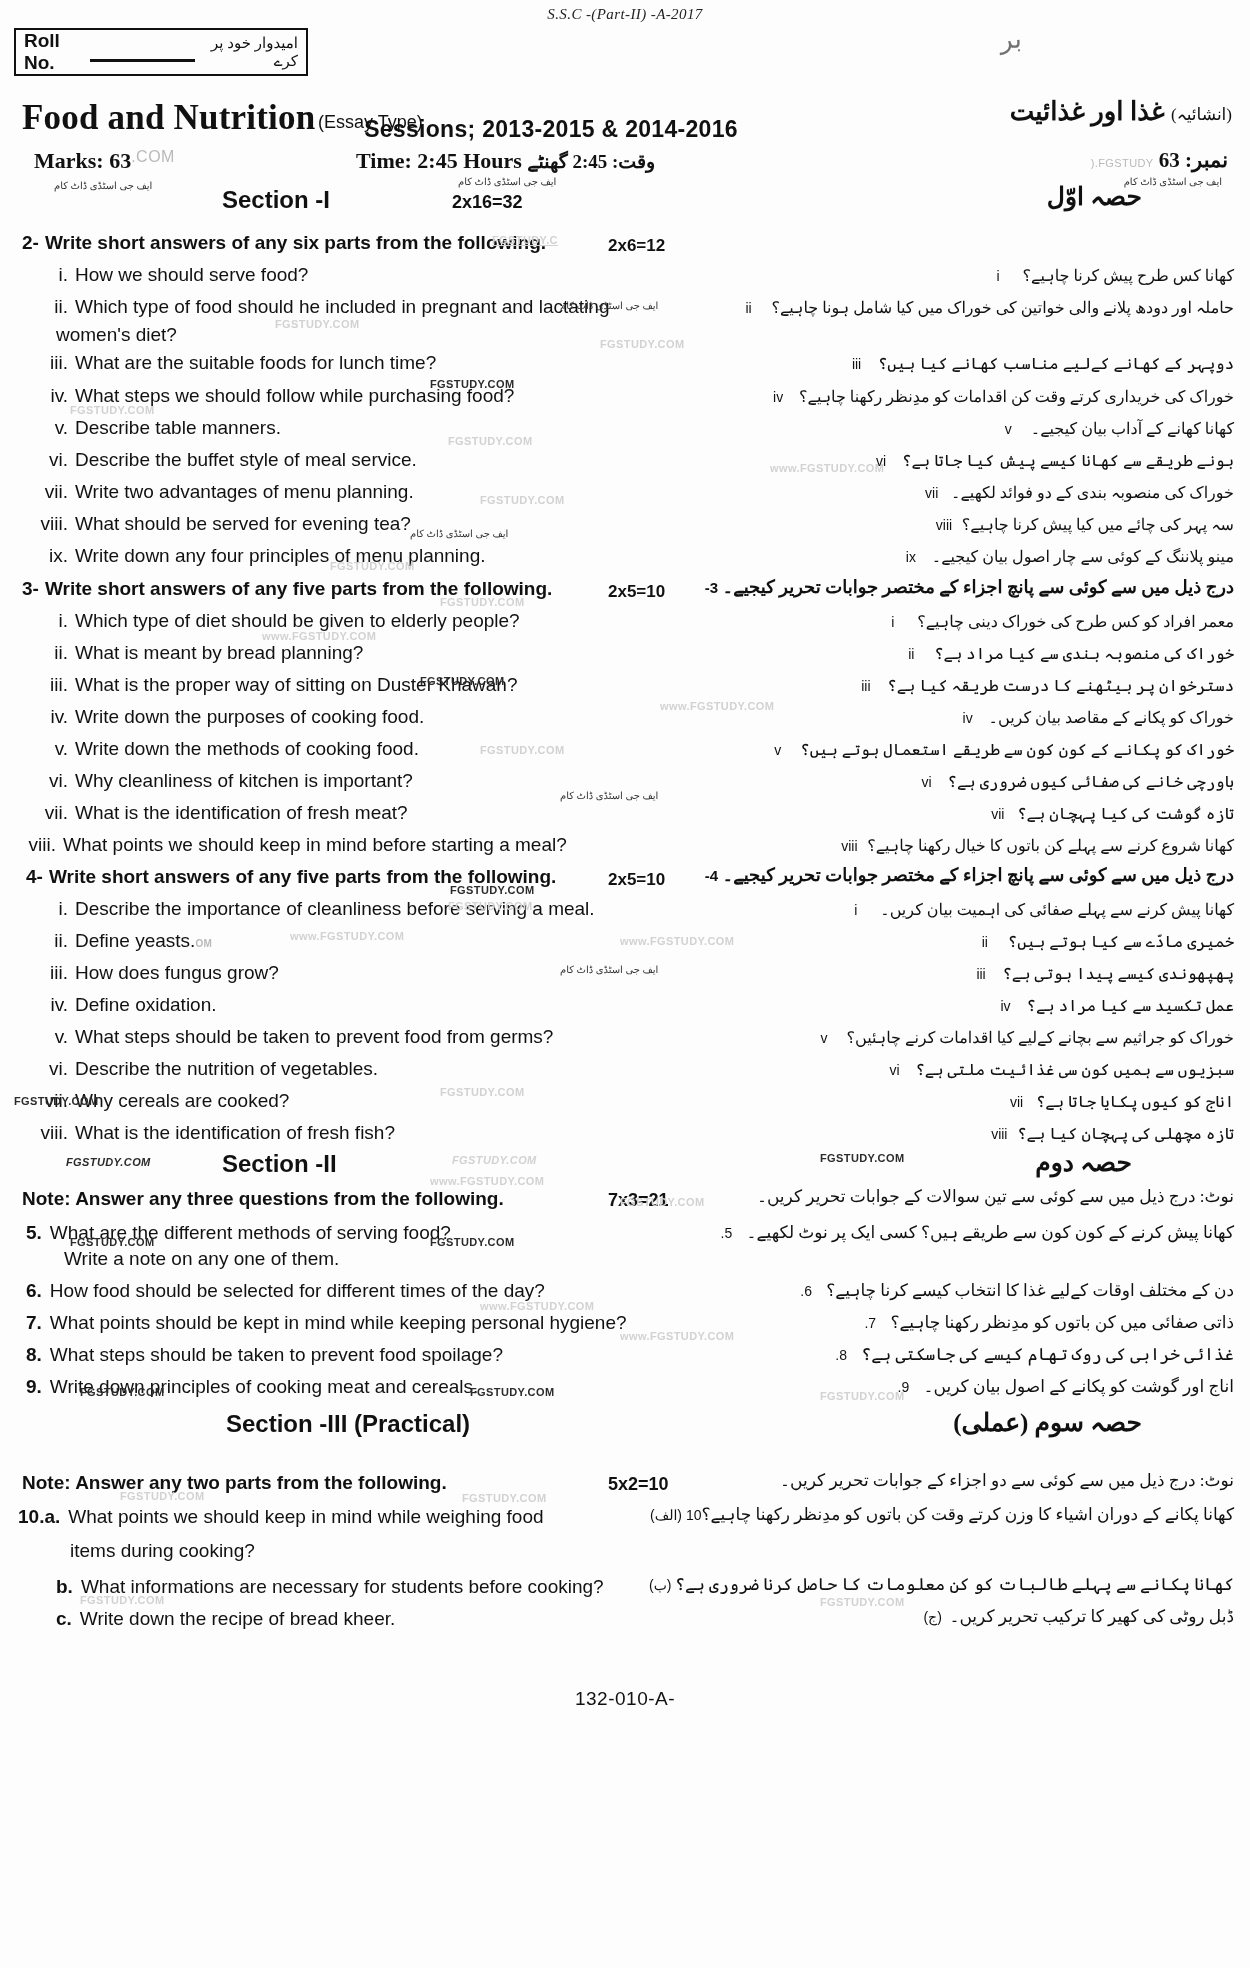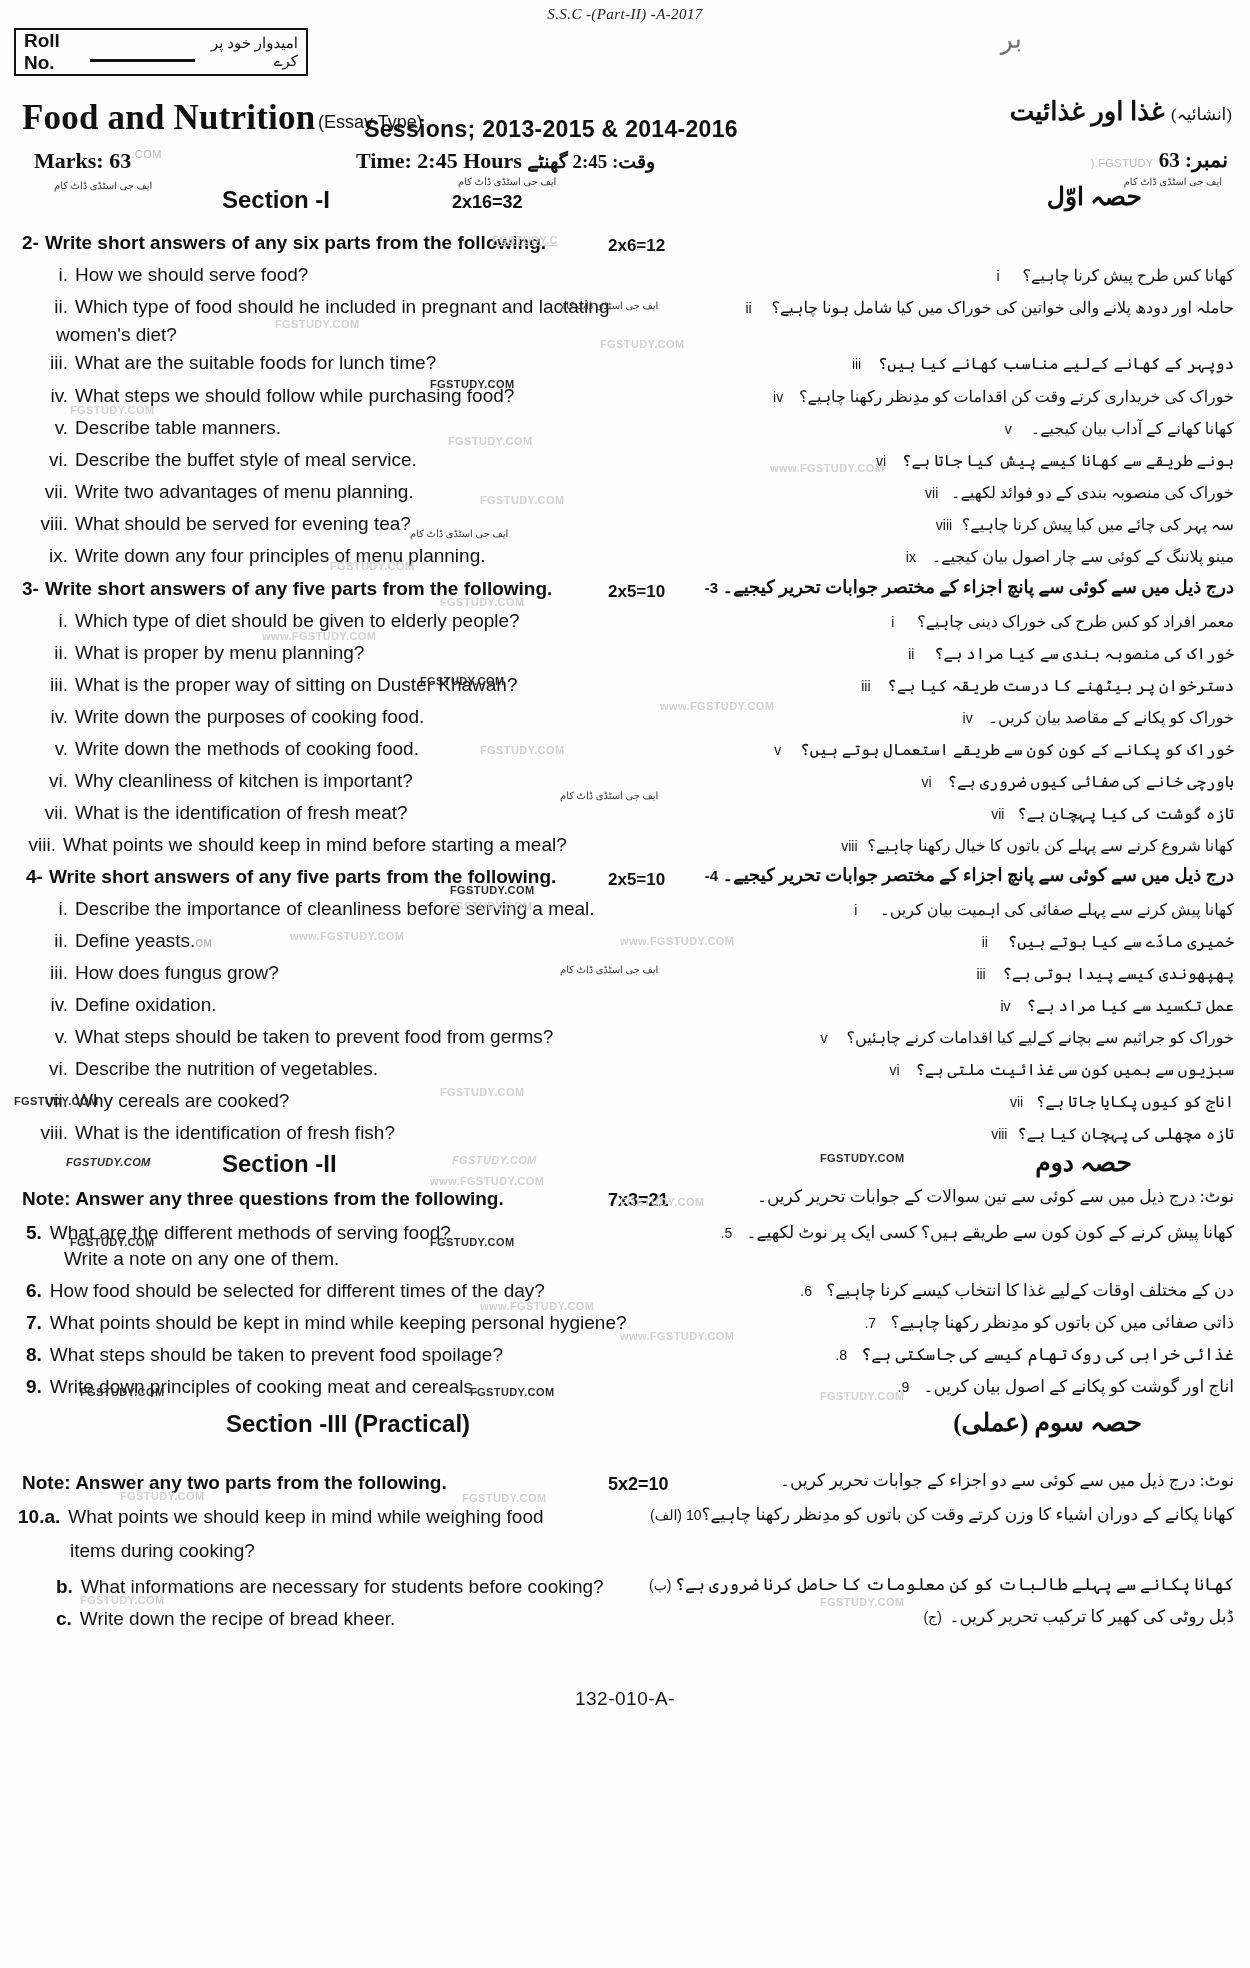--- a/index.html
+++ b/index.html
@@ -97,21 +97,21 @@
     font-family: "Liberation Serif", serif;
   }
   .subject-ur .paren { font-size: 17px; font-weight: normal; }
 
   .marks {
     top: 148px; left: 34px;
     font-family: "Liberation Serif", serif;
     font-size: 22px;
     font-weight: bold;
   }
-  .marks .wm { font-size: 11px; font-weight: normal; letter-spacing: .5px; }
+  .marks .wm { font-size: 16px; font-weight: normal; letter-spacing: .5px; }
   .time {
     top: 148px; left: 356px;
     font-family: "Liberation Serif", serif;
     font-size: 22px;
     font-weight: bold;
   }
   .time .ur { font-size: 19px; direction: rtl; display: inline-block; }
   .number-ur {
     top: 148px; right: 22px;
     direction: rtl;
@@ -306,21 +306,21 @@
   </div>
   <div class="abs qmarks" style="top:582px; left:608px;">2x5=10</div>
   <div class="abs qhead-ur" style="top:576px; right:16px;">
     <span>درج ذیل میں سے کوئی سے پانچ اجزاء کے مختصر جوابات تحریر کیجیے۔</span>
     <span style="font-family:'Liberation Sans',sans-serif;font-size:15px;">3-</span>
   </div>
 
   <div class="abs part" style="top:610px; left:34px;"><span class="part-rn">i.</span><span>Which type of diet should be given to elderly people?</span></div>
   <div class="abs part-ur" style="top:612px; right:16px;"><span>معمر افراد کو کس طرح کی خوراک دینی چاہیے؟</span><span class="rn">i</span></div>
 
-  <div class="abs part" style="top:642px; left:34px;"><span class="part-rn">ii.</span><span>What is proper by menu planning?</span></div>
+  <div class="abs part" style="top:642px; left:34px;"><span class="part-rn">ii.</span><span>What is meant by bread planning?</span></div>
   <div class="abs part-ur" style="top:644px; right:16px;"><span>خوراک کی منصوبہ بندی سے کیا مراد ہے؟</span><span class="rn">ii</span></div>
 
   <div class="abs part" style="top:674px; left:34px;"><span class="part-rn">iii.</span><span>What is the proper way of sitting on Duster Khawan?</span></div>
   <div class="abs part-ur" style="top:676px; right:16px;"><span>دسترخوان پر بیٹھنے کا درست طریقہ کیا ہے؟</span><span class="rn">iii</span></div>
 
   <div class="abs part" style="top:706px; left:34px;"><span class="part-rn">iv.</span><span>Write down the purposes of cooking food.</span></div>
   <div class="abs part-ur" style="top:708px; right:16px;"><span>خوراک کو پکانے کے مقاصد بیان کریں۔</span><span class="rn">iv</span></div>
 
   <div class="abs part" style="top:738px; left:34px;"><span class="part-rn">v.</span><span>Write down the methods of cooking food.</span></div>
   <div class="abs part-ur" style="top:740px; right:16px;"><span>خوراک کو پکانے کے کون کون سے طریقے استعمال ہوتے ہیں؟</span><span class="rn">v</span></div>

